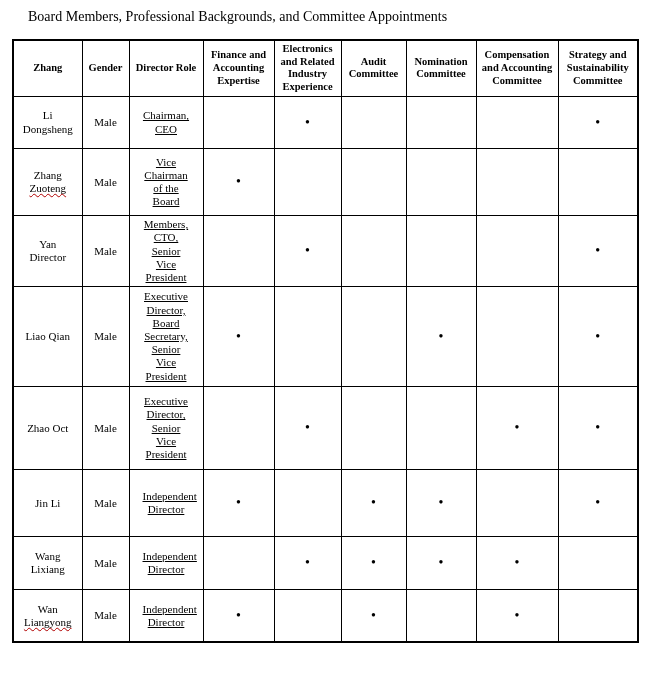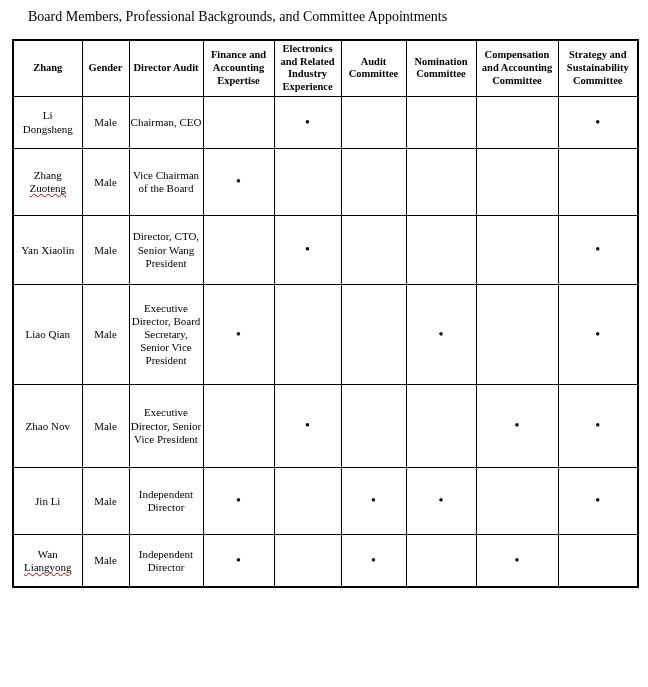--- a/index.html
+++ b/index.html
@@ -40,21 +40,21 @@
     background: #ffffff;
   }
   table.board th {
     font-size: 10.5px;
     font-weight: bold;
     line-height: 1.22;
     padding: 2px 3px;
   }
   td.c-name   { font-size: 11px; line-height: 1.2; padding: 2px 6px; margin-left: 31px; }
   td.c-gender { font-size: 11px; line-height: 1.2; padding: 19px 4px; }
-  td.c-role   { font-size: 11px; line-height: 1.2; padding: 2px 1px; }
+  td.c-role   { font-size: 11px; line-height: 1.2; padding: 2px 13px; text-decoration: underline; }
   td.c-mark   { font-size: 14px; line-height: 1; padding: 0; }
   thead tr      { height: 54px; }
   tbody tr.r0   { height: 50px; }
   tbody tr.r1   { height: 67px; }
   tbody tr.r2   { height: 69px; }
   tbody tr.r3   { height: 100px; }
   tbody tr.r4   { height: 83px; }
   tbody tr.r5   { height: 51px; }
   tbody tr.r6   { height: 67px; }
   tbody tr.r7   { height: 53px; }
@@ -81,21 +81,21 @@
         <col style="width:67px">
         <col style="width:65px">
       <col style="width:70px">
         <col style="width:82px">
         <col style="width:80px">
     </colgroup>
     <thead>
       <tr>
         <th>Zhang</th>
         <th>Gender</th>
-        <th>Director Audit</th>
+        <th>Director Role</th>
         <th>Finance and Accounting Expertise</th>
         <th>Electronics and Related Industry Experience</th>
         <th>Audit Committee</th>
         <th>Nomination Committee</th>
         <th>Compensation and Accounting Committee</th>
         <th>Strategy and Sustainability Committee</th>
       </tr>
     </thead>
     <tbody>
       <tr class="r0">
@@ -115,63 +115,74 @@
         <td class="c-gender">Male</td>
         <td class="c-role">Vice Chairman of the Board</td>
         <td class="c-mark">•</td>
         <td class="c-mark"></td>
         <td class="c-mark"></td>
         <td class="c-mark"></td>
         <td class="c-mark"></td>
         <td class="c-mark"></td>
       </tr>
       <tr class="r2">
-        <td class="c-name">Yan Xiaolin</td>
+        <td class="c-name">Yan Director</td>
         <td class="c-gender">Male</td>
-        <td class="c-role">Director, CTO, Senior Wang President</td>
+        <td class="c-role">Members, CTO, Senior Vice President</td>
         <td class="c-mark"></td>
         <td class="c-mark">•</td>
         <td class="c-mark"></td>
         <td class="c-mark"></td>
         <td class="c-mark"></td>
         <td class="c-mark">•</td>
       </tr>
       <tr class="r3">
         <td class="c-name">Liao Qian</td>
         <td class="c-gender">Male</td>
         <td class="c-role">Executive Director, Board Secretary, Senior Vice President</td>
         <td class="c-mark">•</td>
         <td class="c-mark"></td>
         <td class="c-mark"></td>
         <td class="c-mark">•</td>
         <td class="c-mark"></td>
         <td class="c-mark">•</td>
       </tr>
       <tr class="r4">
-        <td class="c-name">Zhao Nov</td>
+        <td class="c-name">Zhao Oct</td>
         <td class="c-gender">Male</td>
         <td class="c-role">Executive Director, Senior Vice President</td>
         <td class="c-mark"></td>
         <td class="c-mark">•</td>
         <td class="c-mark"></td>
         <td class="c-mark"></td>
         <td class="c-mark">•</td>
         <td class="c-mark">•</td>
       </tr>
       <tr class="r6">
         <td class="c-name">Jin Li</td>
         <td class="c-gender">Male</td>
         <td class="c-role">Independent Director</td>
         <td class="c-mark">•</td>
         <td class="c-mark"></td>
         <td class="c-mark">•</td>
         <td class="c-mark">•</td>
         <td class="c-mark"></td>
         <td class="c-mark">•</td>
       </tr>
+      <tr class="r7">
+        <td class="c-name">Wang Lixiang</td>
+        <td class="c-gender">Male</td>
+        <td class="c-role">Independent Director</td>
+        <td class="c-mark"></td>
+        <td class="c-mark">•</td>
+        <td class="c-mark">•</td>
+        <td class="c-mark">•</td>
+        <td class="c-mark">•</td>
+        <td class="c-mark"></td>
+      </tr>
       <tr class="r8">
         <td class="c-name"><span>Wan</span>
           <span class="misspelled">Liangyong</span></td>
         <td class="c-gender">Male</td>
         <td class="c-role">Independent Director</td>
         <td class="c-mark">•</td>
         <td class="c-mark"></td>
         <td class="c-mark">•</td>
         <td class="c-mark"></td>
         <td class="c-mark">•</td>

